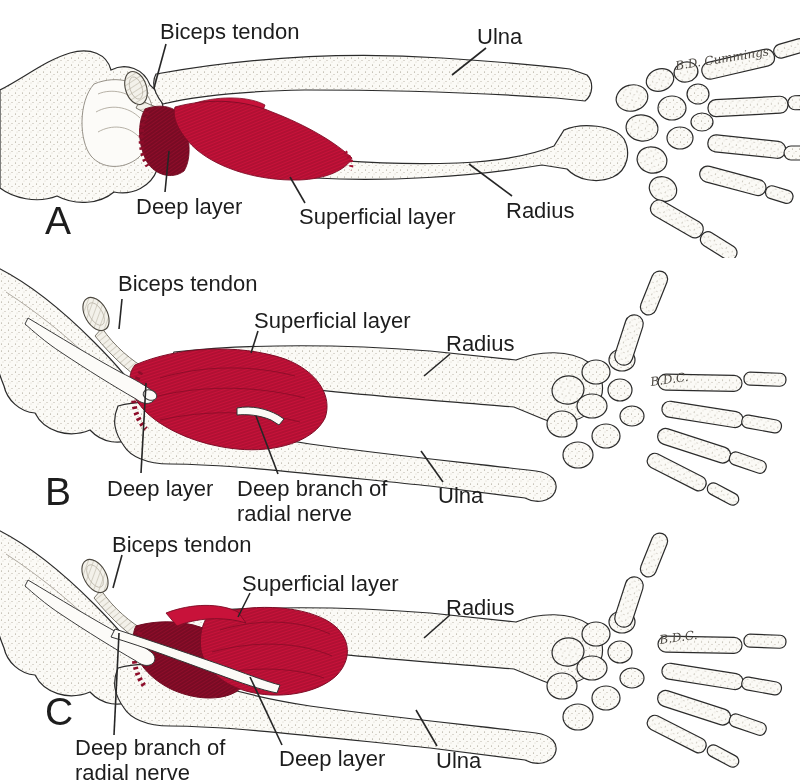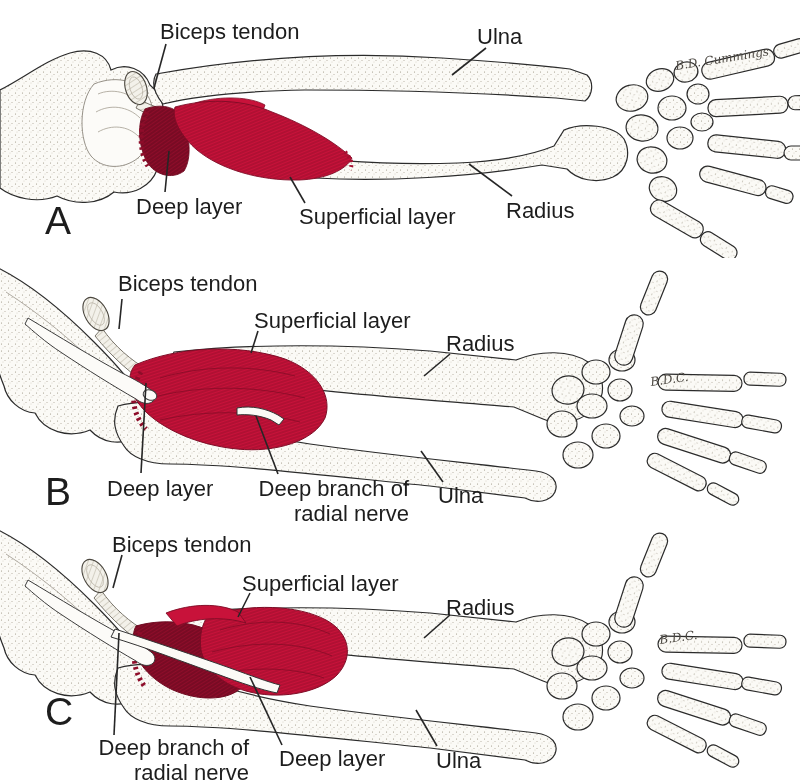--- a/index.html
+++ b/index.html
@@ -4,21 +4,21 @@
 <style>
   html,body{margin:0;padding:0;background:#ffffff;}
   .fig{position:relative;width:800px;height:784px;background:#ffffff;overflow:hidden;
        font-family:"Liberation Sans",sans-serif;}
   .panel{position:absolute;left:0;width:800px;}
   #panelA{top:0;height:258px;}
   #panelB{top:258px;height:262px;}
   #panelC{top:520px;height:264px;}
   .panel svg{position:absolute;left:0;top:0;}
   .lbl{position:absolute;font-size:22px;color:#1d1d1d;white-space:nowrap;line-height:25px;}
-  .lbl-center{text-align:right;white-space:normal;}
+  .lbl-center{text-align:left;white-space:normal;}
   .panel-letter{position:absolute;font-size:39px;color:#1d1d1d;line-height:40px;}
   .sig{font-family:"DejaVu Serif",serif;font-style:italic;font-size:12px;fill:#4e4a44;}
 </style>
 </head>
 <body>
 
 <div class="fig">
 
   <section class="panel" id="panelA">
     <svg width="800" height="258" viewBox="0 0 800 258">

